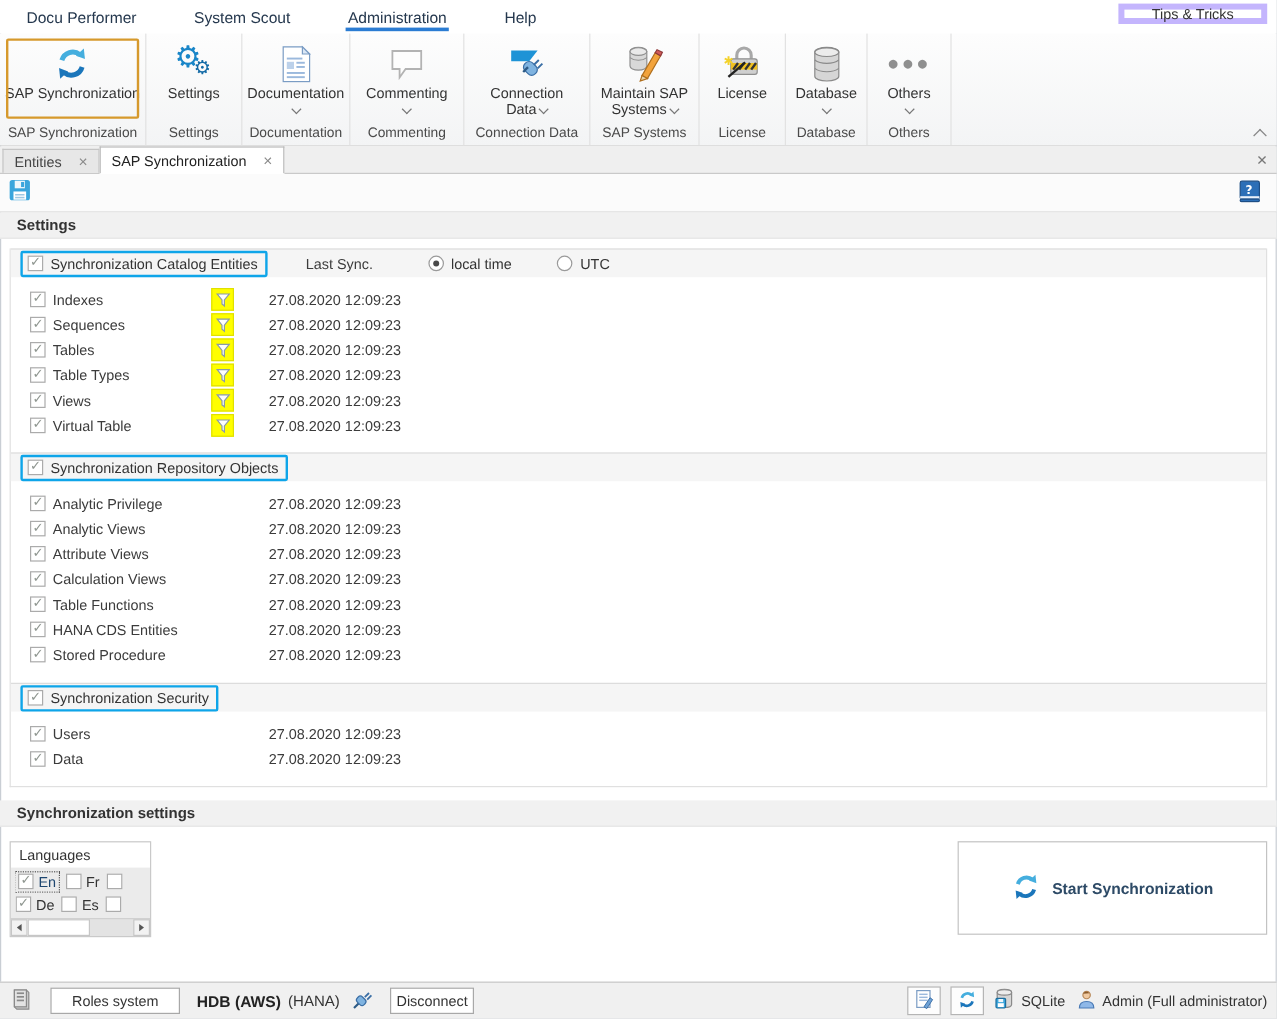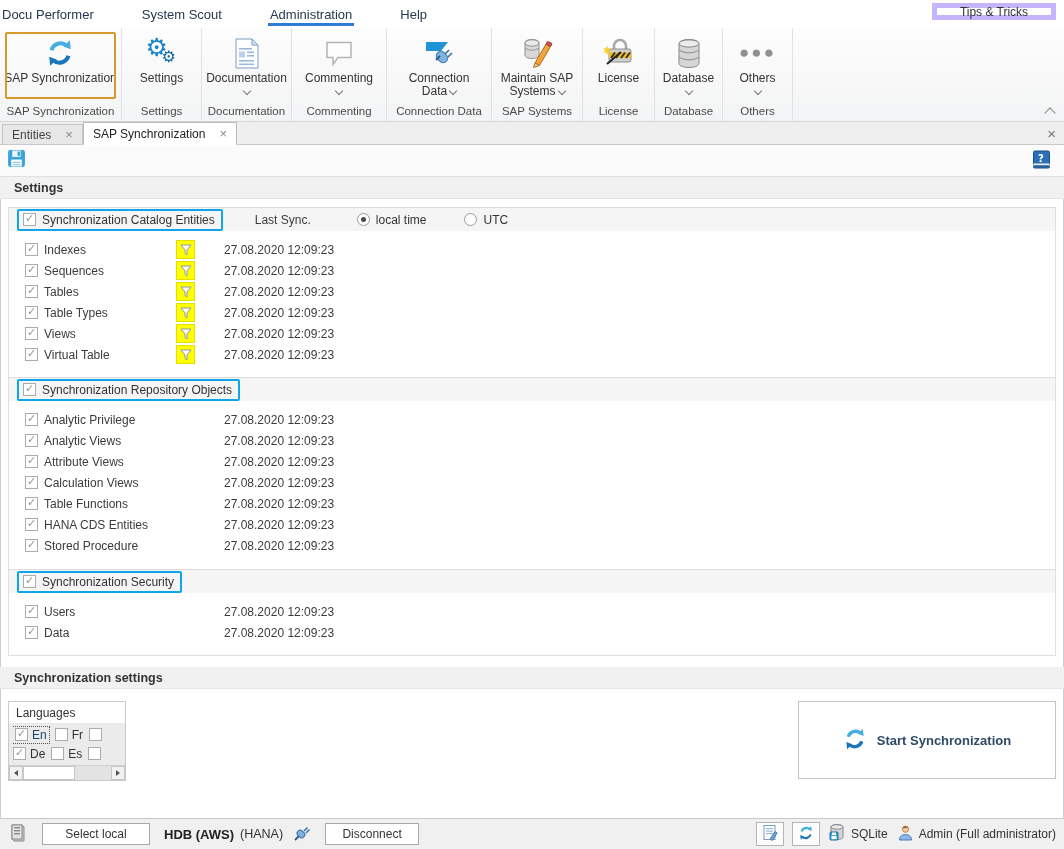--- a/index.html
+++ b/index.html
@@ -4,21 +4,21 @@
 <style>
   * { margin:0; padding:0; box-sizing:border-box; }
   html,body { width:1064px; height:849px; }
   body {
     font-family:"Liberation Sans", sans-serif;
     font-size:12px; color:#333; background:#fff;
     position:relative; overflow:hidden;
     box-shadow: inset 0 0 0 1px #c9ced4;
   }
   
-  .menubar { height:28px; display:flex; align-items:center; background:#fff; position:relative; }
+  .menubar { height:28px; display:flex; align-items:center; padding-left:20px; background:#fff; position:relative; }
   .menu-item { margin-right:44px; font-size:13px; color:#25384e; padding:5px 2px 4px; }
   .menu-item.active { border-bottom:3px solid #2b7cd3; padding-bottom:1px; }
   .tips-btn { position:absolute; right:8px; top:3px; width:124px; height:17px; background:#fff; border:5px solid #c4b5fd; display:flex; align-items:center; justify-content:center; color:#333; }
   
   .ribbon { height:94px; display:flex; background:linear-gradient(#fdfdfd,#f3f4f5); border-bottom:1px solid #d6d6d6; position:relative; }
   .rgroup { display:flex; flex-direction:column; border-right:1px solid #e2e2e2; position:relative; flex:none; }
   .rgroup-buttons { flex:1; display:flex; justify-content:center; align-items:flex-start; padding-top:4px; }
   .rgroup-label { height:18px; text-align:center; font-size:11.5px; color:#4a4a4a; line-height:16px; white-space:nowrap; }
   .rbtn { display:flex; flex-direction:column; align-items:center; padding-top:2px; }
   .ricon { height:38px; display:flex; align-items:center; justify-content:center; }
@@ -77,21 +77,21 @@
   .tri-l { width:0; height:0; border-top:3.5px solid transparent; border-bottom:3.5px solid transparent; border-right:4.5px solid #555; }
   .tri-r { width:0; height:0; border-top:3.5px solid transparent; border-bottom:3.5px solid transparent; border-left:4.5px solid #555; }
   .hthumb { width:52px; height:14px; background:#fff; border:1px solid #c6c6c6; }
   .hspacer { flex:1; }
   .start-btn { position:absolute; right:8px; top:12px; width:258px; height:78px; background:#fff; border:1px solid #c3c3c3; display:flex; align-items:center; justify-content:center; gap:10px; }
   .start-label { font-weight:bold; font-size:13px; color:#2d4a66; }
   
   .statusbar { position:absolute; left:0; right:0; bottom:0; height:31px; background:#f0f0f0; border-top:1px solid #c9c9c9; display:flex; align-items:center; padding:0 8px; }
   .sb-btn { height:22px; background:#fff; border:1px solid #a8a8a8; display:flex; align-items:center; justify-content:center; color:#333; }
   .sb-select { width:108px; margin-left:14px; }
-  .sb-disconnect { width:94px; margin-left:14px; }
+  .sb-disconnect { width:70px; margin-left:14px; }
   .sb-sys { font-weight:bold; font-size:13px; color:#222; margin-left:14px; }
   .sb-type { margin-left:6px; font-size:12.5px; color:#333; }
   .sb-right { margin-left:auto; display:flex; align-items:center; gap:8px; }
   .sb-iconbtn { width:28px; height:24px; background:#fdfdfd; border:1px solid #b5b5b5; display:flex; align-items:center; justify-content:center; }
   .sb-group { display:flex; align-items:center; gap:5px; }
 </style>
 </head>
 <body>
 
 <div class="menubar">
@@ -541,21 +541,21 @@
 <div class="statusbar">
   <span>
     <svg width="20" height="21" viewBox="0 0 20 21">
       <polygon points="4,3 14,3 16,5 16,19 6,19 4,17" fill="#c9c9c9" stroke="#8a8a8a"></polygon>
       <rect x="4" y="3" width="10" height="14" fill="#e3e3e3" stroke="#8a8a8a"></rect>
       <rect x="6" y="5" width="6" height="1.4" fill="#8a8a8a"></rect>
       <rect x="6" y="8" width="6" height="1.4" fill="#8a8a8a"></rect>
       <rect x="6" y="11" width="6" height="1.4" fill="#8a8a8a"></rect>
     </svg>
   </span>
-  <span class="sb-btn sb-select">Select local</span>
+  <span class="sb-btn sb-select">Roles system</span>
   <span class="sb-sys">HDB (AWS)</span>
   <span class="sb-type">(HANA)</span>
   <span style="margin-left:10px">
     <svg width="18" height="18" viewBox="0 0 18 18">
       <path d="M2 16l4-4" stroke="#2c5a86" stroke-width="1.8"></path>
       <rect x="5" y="6" width="6" height="8" rx="2.5" transform="rotate(-45 8 10)" fill="#7fb3e0" stroke="#3a6ea5"></rect>
       <path d="M11 7l3.5-3.5 M13 9l3.5-3.5" stroke="#3a6ea5" stroke-width="1.5"></path>
     </svg>
   </span>
   <span class="sb-btn sb-disconnect">Disconnect</span>

